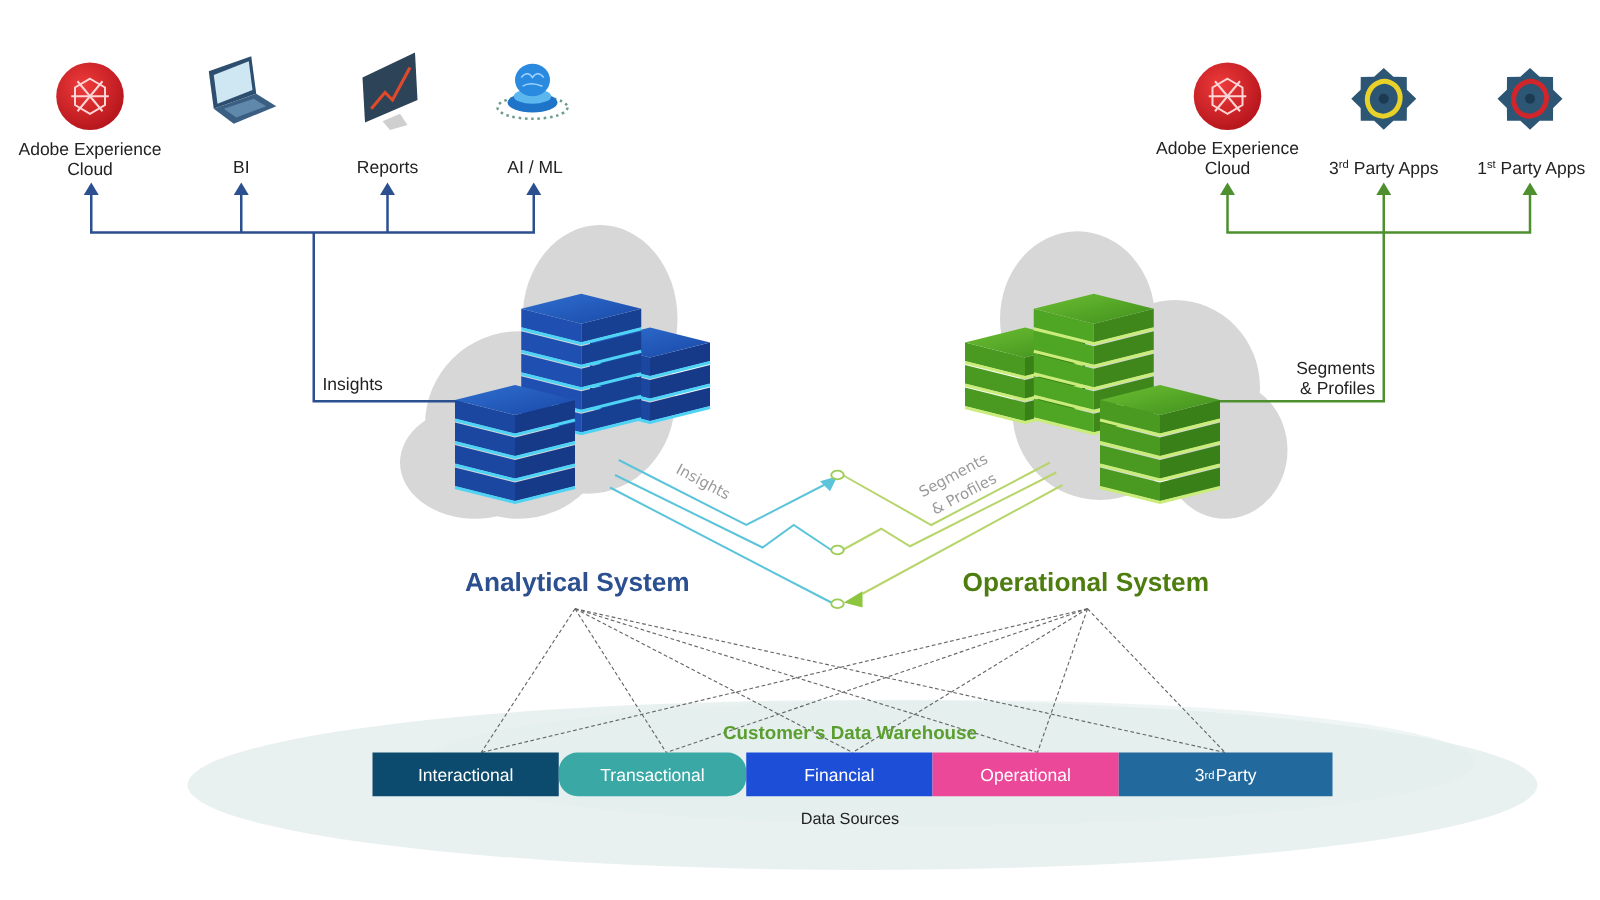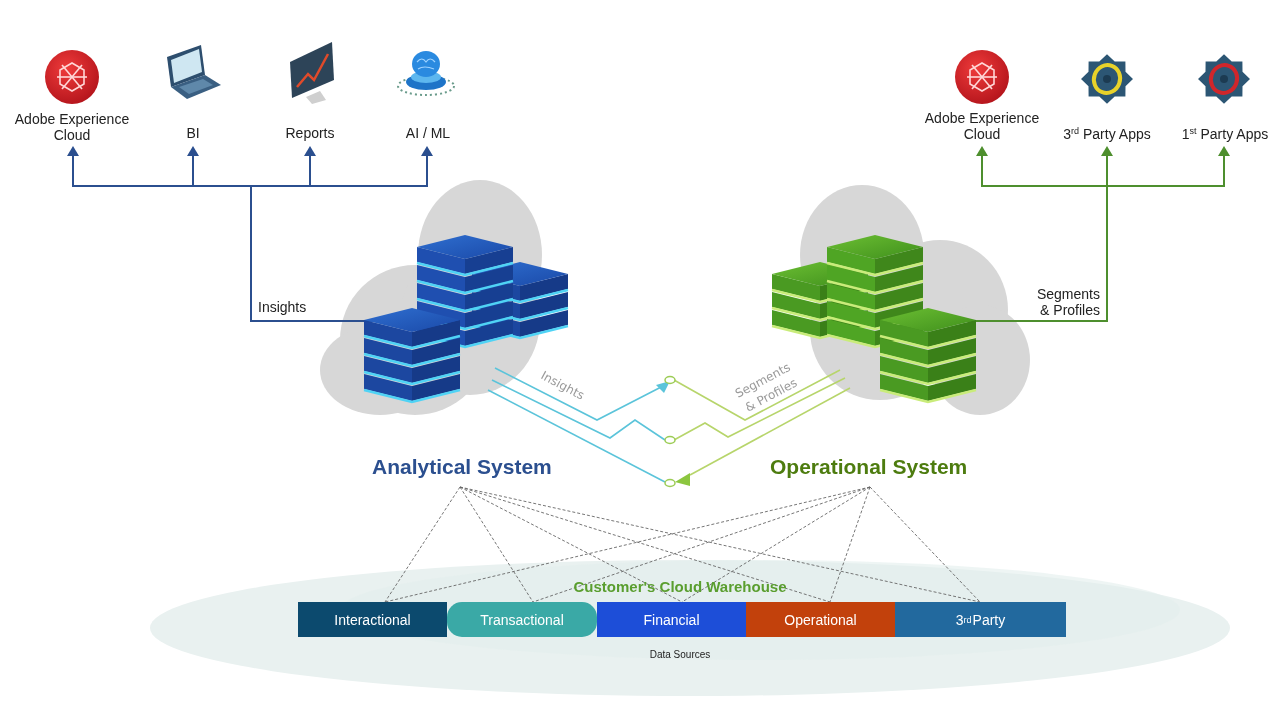--- a/index.html
+++ b/index.html
@@ -257,32 +257,32 @@
 
   <div class="lbl" style="left:258px;top:299px;text-align:left;">Insights</div>
   <div class="lbl" style="left:1020px;top:286px;width:80px;text-align:right;">
     <div>Segments</div>
     <div>&amp; Profiles</div>
   </div>
 
   <div class="sys-title" style="left:372px;top:455px;color:#2b4f8f;">Analytical System</div>
   <div class="sys-title" style="left:770px;top:455px;color:#4d7c0f;">Operational System</div>
 
-  <div class="lbl" style="left:540px;top:579px;width:280px;font-weight:bold;font-size:15px;color:#5a9e2f;">Customer's Cloud Warehouse</div>
+  <div class="lbl" style="left:540px;top:579px;width:280px;font-weight:bold;font-size:15px;color:#5a9e2f;">Customer's Data Warehouse</div>
   <div class="seg" style="left: 298px; width: 149px; background: #0c4a6e;" title="Interactional">
       <span>Interactional</span>
     </div>
   <div class="seg" style="left: 447px; width: 150px; background: rgb(58, 169, 166); border-radius: 15px;">
       <span>Transactional</span>
     </div>
   <div class="seg" style="left: 597px; width: 149px; background: #1d4ed8;">
       <span>Financial</span>
     </div>
-  <div class="seg" style="left: 746px; width: 149px; background: #c2410c;">
+  <div class="seg" style="left: 746px; width: 149px; background: #ec4899;">
       <span>Operational</span>
     </div>
   <div class="seg" style="left: 895px; width: 171px; background: rgb(34, 105, 158);">
       <span>3</span>
       <sup>rd</sup>
       <span> Party</span>
     </div>
-  <div class="lbl" style="left:590px;top:647px;width:180px;font-size:10px;">Data Sources</div>
+  <div class="lbl" style="left:590px;top:647px;width:180px;font-size:13px;">Data Sources</div>
 </div>
 
 </body></html>

